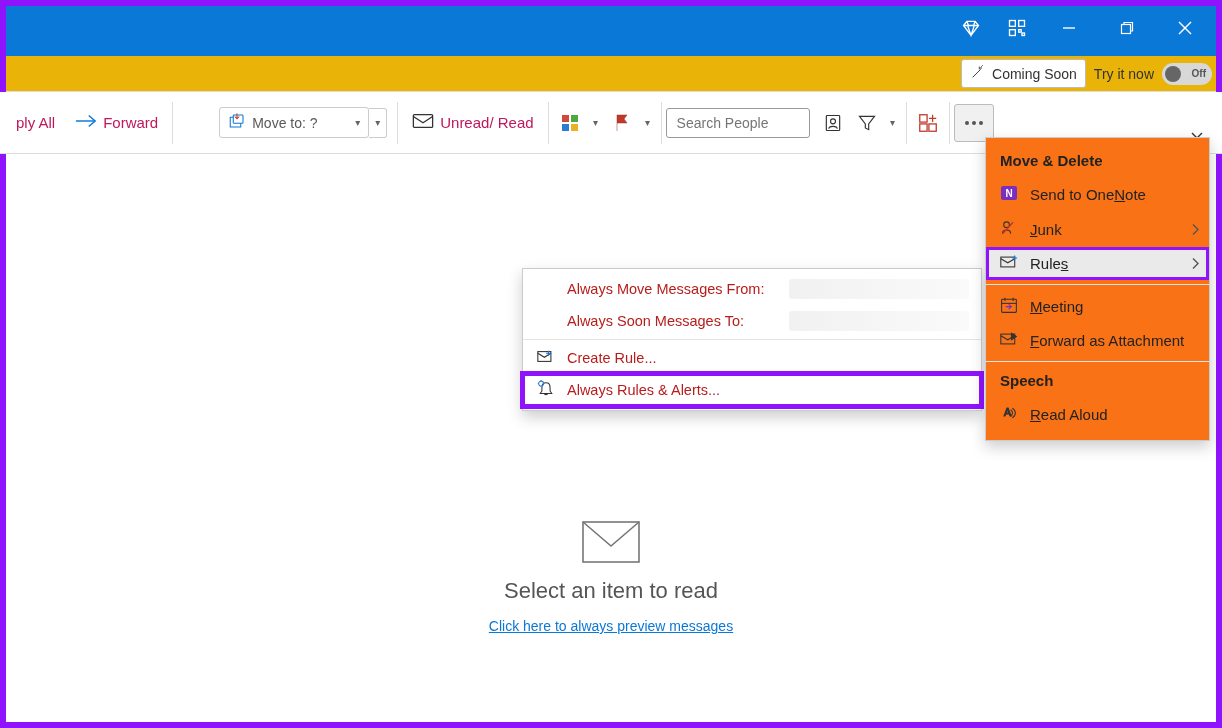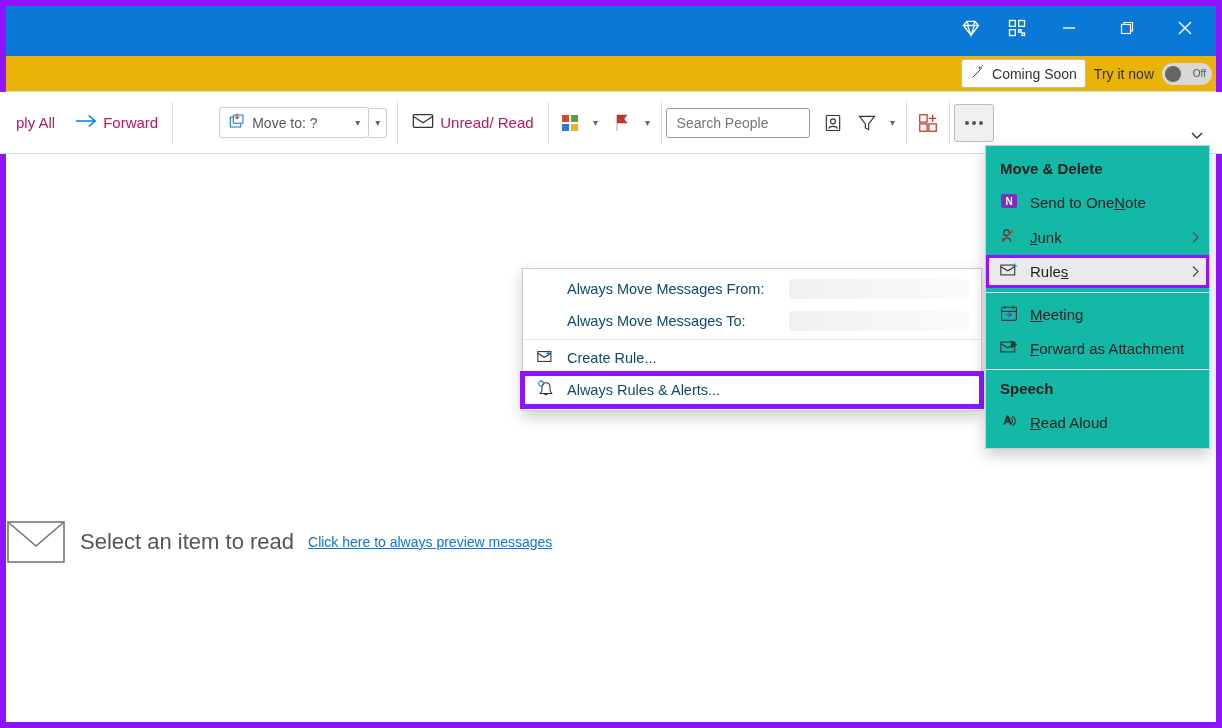--- a/index.html
+++ b/index.html
@@ -8,57 +8,57 @@
 
   
   .titlebar { height: 56px; background: #0a78d6; display: flex; justify-content: flex-end; align-items: center; padding-right: 8px; }
   .titlebar .tb-btn { width: 58px; height: 56px; display: flex; align-items: center; justify-content: center; color: #fff; }
   .titlebar .tb-icon { width: 46px; height: 56px; display: flex; align-items: center; justify-content: center; color: #fff; }
 
   
   .strip { height: 36px; background: #eab308; border-bottom: 1px solid #ddd; display: flex; justify-content: flex-end; align-items: center; padding-right: 10px; gap: 8px; }
   .coming-soon { border: 1px solid #bcbcbc; background: #fff; border-radius: 3px; padding: 4px 8px; display: flex; align-items: center; gap: 6px; font-size: 14px; color: #333; }
   .tryit { font-size: 14px; color: #333; }
-  .toggle { width: 50px; height: 22px; background: #d8d8d8; border-radius: 11px; position: relative; display: flex; align-items: center; justify-content: flex-end; padding-right: 6px; font-size: 10px; color: #555; }
+  .toggle { width: 50px; height: 22px; background: #d8d8d8; border-radius: 11px; position: relative; display: flex; align-items: center; justify-content: flex-end; padding-right: 6px; font-size: 10px; color: #555; font-weight: bold; }
   .toggle .knob { width: 16px; height: 16px; border-radius: 50%; background: #666; position: absolute; left: 3px; top: 3px; }
 
   
   .ribbon { height: 62px; background: #fff; border-bottom: 1px solid #ddd; display: flex; align-items: center; padding: 0 6px; position: relative; }
   .ribbon .btn { display: flex; align-items: center; gap: 6px; font-size: 15px; color: #be185d; padding: 6px 10px; }
   .reply-all { color: #333; }
   .forward .arrow { color: #0a78d6; }
   .sep { width: 1px; height: 42px; background: #ddd; margin: 0 4px; }
   .move-to { border: 1px solid #ccc; border-radius: 3px; padding: 4px 8px; width: 150px; display: flex; align-items: center; gap: 6px; font-size: 14px; color: #595959; justify-content: space-between; margin-left: 36px; }
   .move-dd { border: 1px solid #ccc; border-left: none; border-radius: 0 3px 3px 0; width: 18px; height: 30px; display:flex; align-items:center; justify-content:center; }
   .search-input { border: 1px solid #999; border-radius: 3px; padding: 6px 10px; width: 144px; font-size: 14px; color: #888; }
   .ribbon .icon-btn { width: 34px; height: 34px; display: flex; align-items: center; justify-content: center; }
   .ribbon .icon-btn.caret { width: 18px; }
   .ellipsis { border: 1px solid #bbb; background: #f0f0f0; border-radius: 3px; width: 40px; height: 38px; display: flex; align-items: center; justify-content: center; }
   .ribbon-caret { position: absolute; right: 18px; top: 34px; }
 
   
   .pane { position: absolute; left: 6px; right: 6px; top: 160px; bottom: 6px; background: #fff; }
-  .placeholder { position: absolute; left: 0; right: 0; top: 360px; display: flex; flex-direction: row; align-items: center; gap: 14px; }
+  .placeholder { position: absolute; left: 0; right: 0; top: 360px; display: flex; flex-direction: column; align-items: center; gap: 14px; }
   .placeholder .mail-icon svg { display: block; }
   .placeholder .title { font-size: 22px; color: #555; }
   .placeholder .link { font-size: 14px; color: #0a78d6; }
 
   
-  .overflow-menu { position: absolute; right: 12px; top: 145px; width: 225px; background: #14b8a6; border: 1px solid #ccc; box-shadow: 0 6px 14px rgba(0,0,0,.2); padding: 8px 0; }
+  .overflow-menu { position: absolute; right: 12px; top: 137px; width: 225px; background: #f97316; border: 1px solid #ccc; box-shadow: 0 6px 14px rgba(0,0,0,.2); padding: 8px 0; }
   .overflow-menu .section-hdr { font-weight: 700; font-size: 15px; color: #222; padding: 6px 14px 8px; }
   .overflow-menu .mi { display: flex; align-items: center; gap: 12px; padding: 7px 14px; font-size: 15px; color: #222; position: relative; }
   .overflow-menu .mi .chev { position: absolute; right: 10px; top: 50%; transform: translateY(-50%); color: #555; }
   .overflow-menu .mi.hover { background: #eaeaea; }
   .overflow-menu .mi.hover.highlight { outline: 3px solid #9013FE; outline-offset: -3px; }
   .overflow-menu .u { text-decoration: underline; text-decoration-color: #222; }
   .overflow-menu hr { border: none; border-top: 1px solid #e4e4e4; margin: 4px 0; }
 
   
   .rules-menu { position: absolute; right: 240px; top: 268px; width: 460px; background: #fff; border: 1px solid #ccc; box-shadow: 0 6px 14px rgba(0,0,0,.2); padding: 4px 0; }
-  .rules-menu .mi { display: flex; align-items: center; gap: 10px; padding: 8px 14px 8px 44px; font-size: 14.5px; color: #0c4a6e; position: relative; }
+  .rules-menu .mi { display: flex; align-items: center; gap: 10px; padding: 8px 14px 8px 44px; font-size: 14.5px; color: #b91c1c; position: relative; }
   .rules-menu .mi .lead-icon { position: absolute; left: 14px; top: 50%; transform: translateY(-50%); }
   .rules-menu .mi.redact::after { content: ""; position: absolute; right: 12px; top: 6px; bottom: 6px; width: 180px; background: linear-gradient(90deg, #f1f1f1, #fafafa); border-radius: 3px; }
   .rules-menu .mi.highlighted { outline: 5px solid #9013FE; outline-offset: -2px; }
   .rules-menu hr { border: none; border-top: 1px solid #e4e4e4; margin: 2px 0; }
 
   .flex { display: flex; align-items: center; }
 </style>
 </head>
 <body>
 
@@ -237,21 +237,21 @@
     <div class="title">Select an item to read</div>
     <a href="#" class="link">Click here to always preview messages</a>
   </div>
 </div>
 
 <div class="rules-menu">
   <div class="mi redact">
     <span>Always Move Messages From:</span>
   </div>
   <div class="mi redact">
-    <span>Always Move Messages To:</span>
+    <span>Always Soon Messages To:</span>
   </div>
   <hr>
   <div class="mi">
     <span class="lead-icon">
       <svg width="18" height="16" viewBox="0 0 22 18" fill="none" stroke="#333" stroke-width="1.3">
           <rect x="1" y="3" width="16" height="12"></rect>
           <path d="M1 5 L9 10 L17 5"></path>
           <path d="M14 2 V8 M11 5 H17" stroke="#0a78d6"></path>
         </svg>
     </span>

